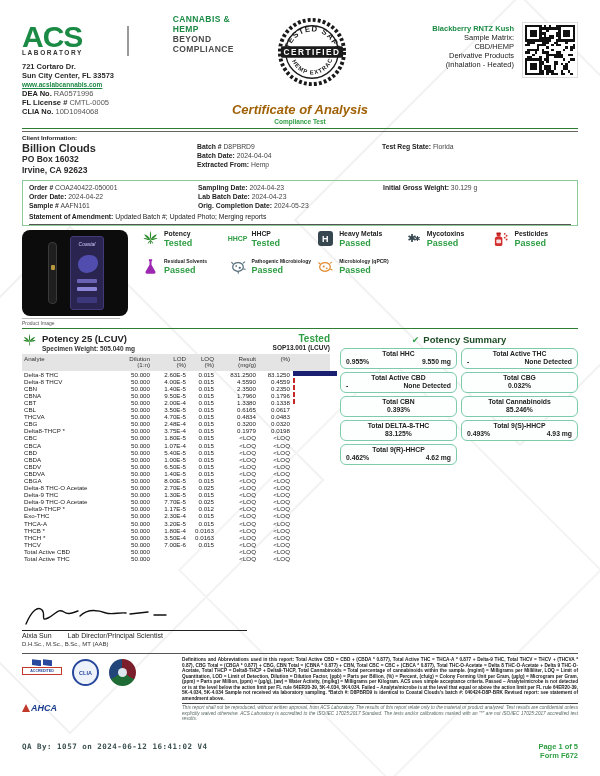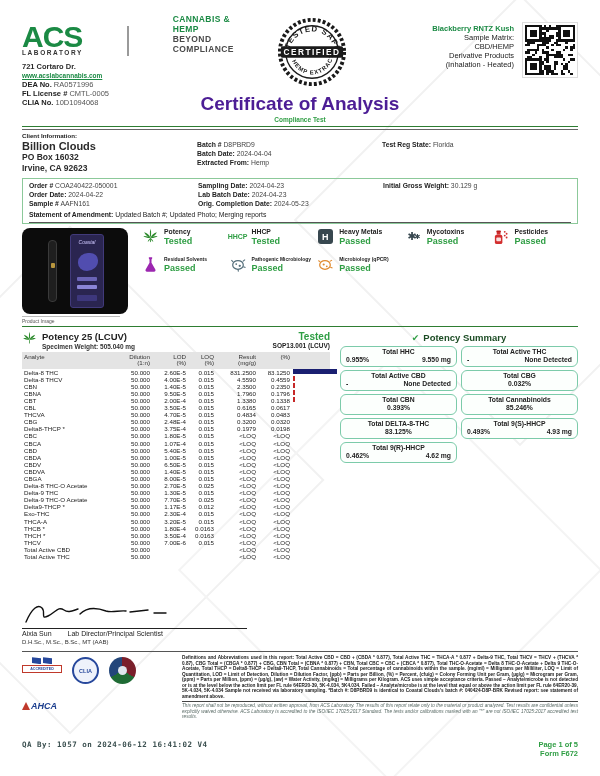--- a/index.html
+++ b/index.html
@@ -34,21 +34,21 @@
   .prod-col { flex:1; display:flex; justify-content:flex-end; gap:8px; padding-top:8px; }
   .prod-txt { text-align:right; font-size:7.5px; line-height:9px; padding-top:2px;margin-left:12px; }
   .prod-name { color:#1b8a44; font-weight:bold; }
   .prod-matrix-lbl { font-weight:normal; }
   .qr { width:56px; height:56px; background:#fff; border:1px solid #ddd; display:grid;
         grid-template-columns:repeat(21,1fr); grid-template-rows:repeat(21,1fr); padding:2px; }
   .qc { background:#fff; } .qc.on { background:#111; }
 
   
   .title-block { text-align:center; margin-top:-14px; }
-  .title-main { font-size:19px; font-weight:bold; color:#4c1d95; }
+  .title-main { font-size:13px; font-weight:bold; color:#a16207;font-style:italic; }
   .title-sub { font-size:6.5px; font-weight:bold; color:#2f9e44; margin-top:1px; }
   hr.green { border:none; border-top:1.5px solid #2e7d32; margin-top:3px; }
 
   
   .strip1 { border-top:1px solid #666; margin-top:2px; padding:2px 0 3px 0;
             display:grid; grid-template-columns:175px 185px 1fr; }
   .sec-lbl { font-size:6.2px; font-weight:bold; }
   .client-name { font-size:11px; font-weight:bold; color:#2b2b2b; margin-top:1px; }
   .client-addr { font-size:8.5px; font-weight:bold; color:#2b2b2b; line-height:10.5px; }
   .kv { font-size:6.8px; line-height:9px; }
@@ -171,20 +171,21 @@
           <div class="logo-lab">LABORATORY</div>
         </div>
         <div class="logo-sep"></div>
         <div class="logo-tags">
           <div class="logo-tag1">CANNABIS &amp; HEMP</div>
           <div class="logo-tag2">BEYOND COMPLIANCE</div>
         </div>
       </div>
       <div class="addr">
         <div class="b">721 Cortaro Dr.</div>
+        <div class="b">Sun City Center, FL 33573</div>
         <div class="web">www.acslabcannabis.com</div>
         <div><span class="lbl">DEA No.</span> <span class="val">RA0571996</span></div>
         <div><span class="lbl">FL License #</span> <span class="val">CMTL-0005</span></div>
         <div><span class="lbl">CLIA No.</span> <span class="val">10D1094068</span></div>
       </div>
     </div>
 
     <div class="seal-col">
       <svg width="72" height="72" viewBox="0 0 74 74">
         <circle cx="37" cy="37" r="33" fill="none" stroke="#1a1a1a" stroke-width="4" stroke-dasharray="3 2.2"></circle>

